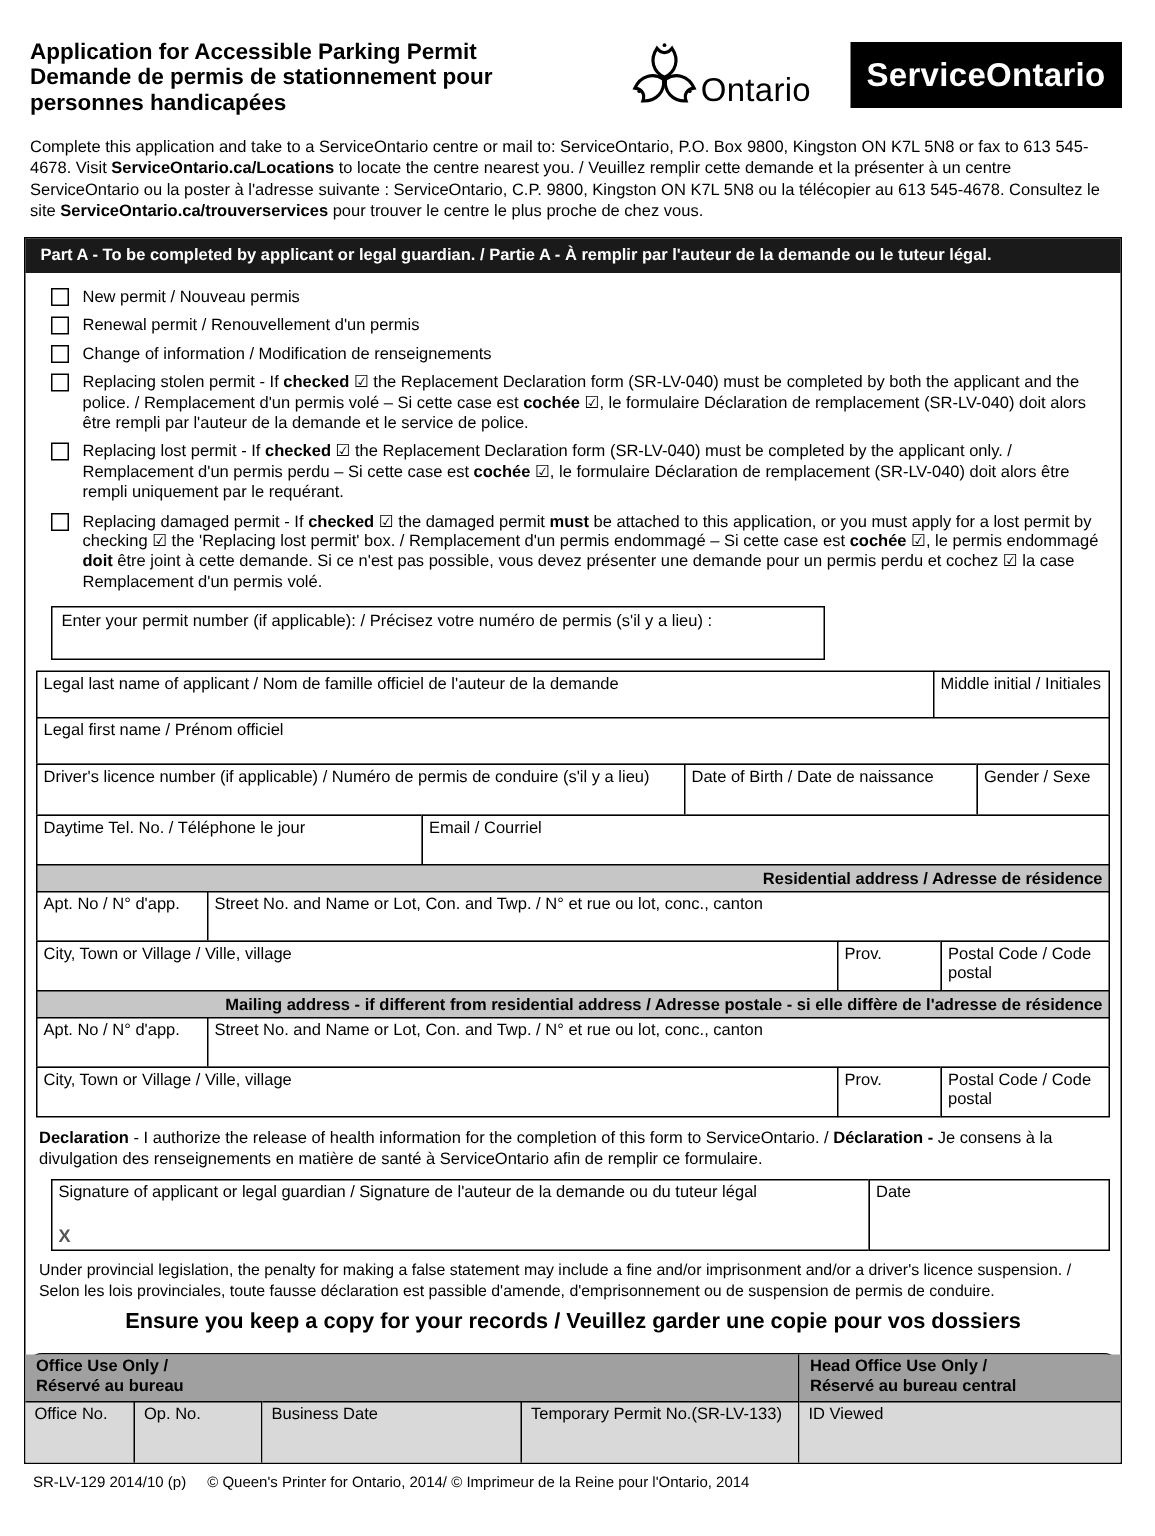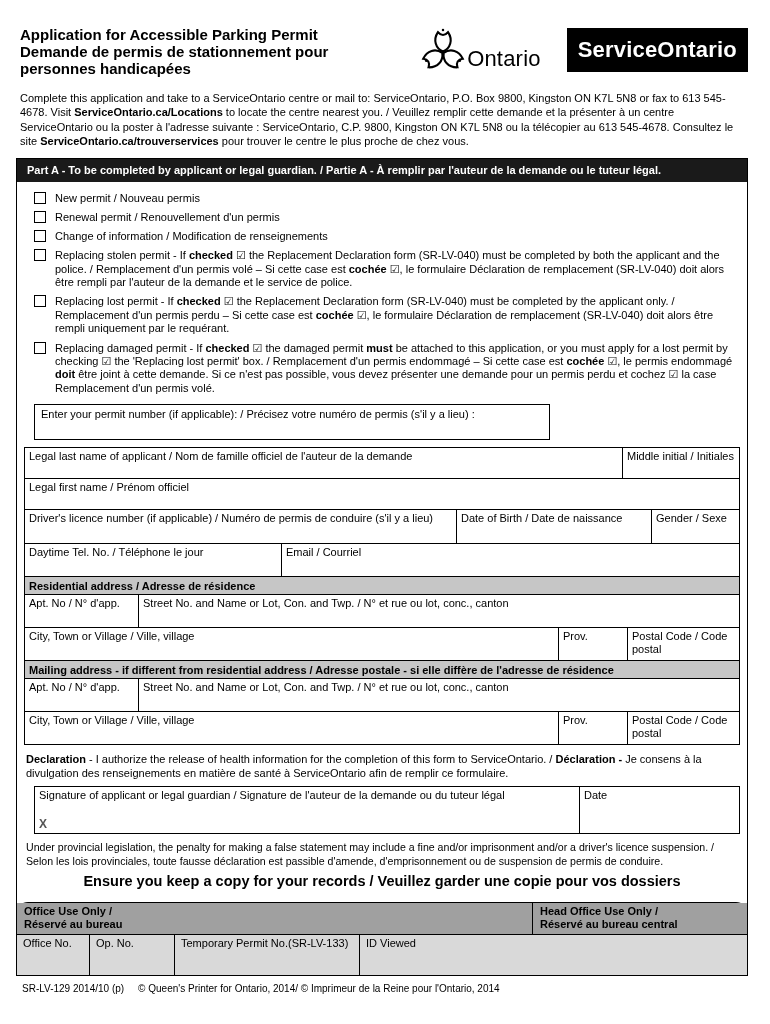--- a/index.html
+++ b/index.html
@@ -36,21 +36,21 @@
 
   
   .ftable { margin-top:7px; padding-top:1px; padding-left:1px;border-radius:14px; }
   .frow { display:flex; }
   .fcell {
     border:1px solid #000; margin-top:-1px; margin-left:-1px;
     padding:2px 4px; font-size:11px; line-height:13px;
     background:#fff; flex:none; display:flex; flex-direction:column;
   }
   .grow { flex:1 1 auto; }
-  .h32{height:32px} .h35{height:35px} .h34{height:34px} .h19{height:19px; padding-top:3px;}
+  .h32{height:32px} .h35{height:35px} .h34{height:34px} .h19{height:19px; padding-top:3px;text-align:right;}
   .fhead { background:#c6c6c6; font-weight:bold; }
   .flabel { display:block; }
 
   
   .decl { margin:8px 0 0 2px; font-size:11px; line-height:13.6px; }
   .sigtable { margin-top:6px; padding-top:1px; padding-left:11px; }
   .sigcell { height:48px; justify-content:space-between; }
   .sig-x { font-weight:bold; color:#555; font-size:12px; }
   .penalty { margin:7px 0 0 2px; font-size:10.6px; line-height:13.4px; }
   .keepcopy { text-align:center; font-weight:bold; font-size:14.5px; margin:5px 0 7px 0; }
@@ -252,20 +252,23 @@
         <div class="ohead right">Head Office Use Only /
 Réservé au bureau central</div>
       </div>
       <div class="orow">
         <div class="ocell w73">
           <span>Office No.</span>
         </div>
         <div class="ocell w85">
           <span>Op. No.</span>
         </div>
+        <div class="ocell w173">
+          <span>Business Date</span>
+        </div>
         <div class="ocell w185">
           <span>Temporary Permit No.(SR-LV-133)</span>
         </div>
         <div class="ocell">
           <span>ID Viewed</span>
         </div>
       </div>
     </div>
   </div>
 

